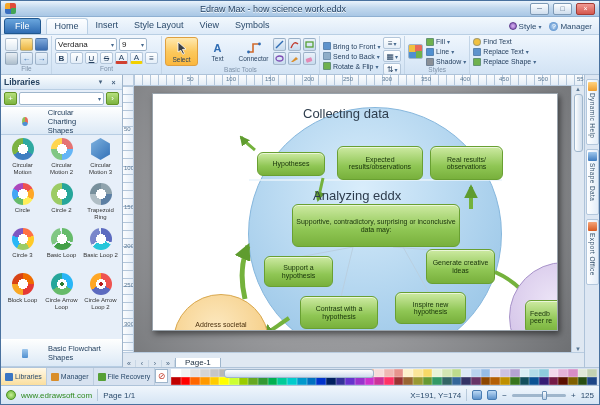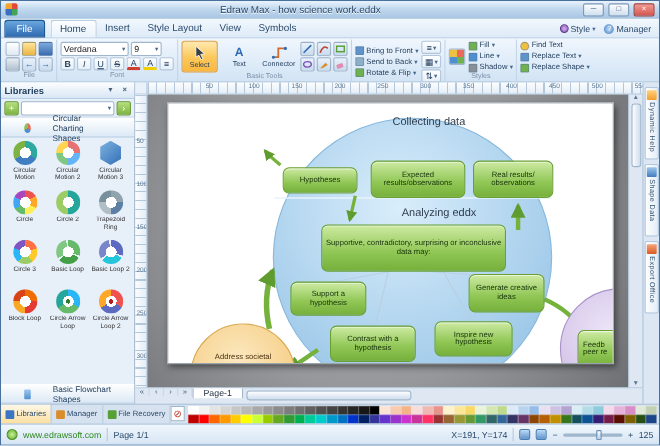--- a/index.html
+++ b/index.html
@@ -59,21 +59,21 @@
   .main{flex:1;display:flex;min-height:0}
   
   .lp{width:122px;background:#e7eff9;border-right:1px solid #9fb4ca;display:flex;flex-direction:column}
   .lp-head{height:15px;display:flex;align-items:center;gap:2px;padding:0 3px;background:linear-gradient(#fbfdfe,#d9e7f5);
            border-bottom:1px solid #b9cfe4;font-size:8.5px;font-weight:bold;color:#24415f}
   .lp-head .sp{flex:1}
   .hbtn{font-size:7px;color:#44607e;width:11px;text-align:center}
   .lp-tools{height:17px;display:flex;align-items:center;gap:2px;padding:0 3px;border-bottom:1px solid #c6d6e7}
   .gbtn{width:13px;height:13px;border-radius:2px;background:linear-gradient(#b6e07e,#7cb33f);border:1px solid #639327;
         color:#fff;font-size:8px;display:flex;align-items:center;justify-content:center}
-  .secbar{height:18px;display:flex;align-items:center;gap:20px;padding:0 21px;font-size:7.5px;color:#24415f;
+  .secbar{height:28px;display:flex;align-items:center;gap:20px;padding:0 21px;font-size:7.5px;color:#24415f;
           background:linear-gradient(#fdfefe,#dce9f6);border-top:1px solid #fff;border-bottom:1px solid #b7cde3}
   .secic{width:9px;height:9px;border-radius:50%;background:conic-gradient(#e96a5a 0 33%,#4f8fd0 0 66%,#8fc05a 0)}
   .secic2{width:9px;height:9px;border-radius:1px;background:linear-gradient(#9fc7ec,#4f8fd0)}
   .shape-grid{display:grid;grid-template-columns:repeat(3,1fr);padding:3px 2px 0;row-gap:3px}
   .shape-cell{display:flex;flex-direction:column;align-items:center;height:42px}
   .shape-ic{width:22px;height:22px;border-radius:50%}
   .shape-lab{font-size:6px;color:#333;text-align:center;line-height:6.5px;margin-top:2px;width:39px;height:13px;overflow:hidden}
   .hex{border-radius:0!important;clip-path:polygon(50% 0,93% 25%,93% 75%,50% 100%,7% 75%,7% 25%)}
   .lp .fill{flex:1}
 
@@ -90,38 +90,38 @@
   .hrul span,.vrul span{position:absolute;font-size:6px;color:#5a7894}
   .canvasrow{flex:1;display:flex;min-height:0}
   .vrul{width:11px;position:relative;background-image:repeating-linear-gradient(180deg,#b3c6da 0 1px,transparent 1px 8px),linear-gradient(90deg,#fcfdfe,#e4edf7);
         border-right:1px solid #b9cce0;overflow:hidden}
   .canvas{flex:1;position:relative;overflow:hidden;
           background:radial-gradient(circle at 45% 40%,#abadb0 0%,#97989b 55%,#6e7073 100%)}
   .page{position:absolute;left:18px;top:7px;width:406px;height:238px;background:#fff;overflow:hidden;
         box-shadow:2px 3px 6px rgba(0,0,0,.5);border:1px solid #9aa4ad}
   .vscroll{width:13px;background:#dfe8f2;border-left:1px solid #b9cce0;display:flex;flex-direction:column;align-items:center;font-size:6px;color:#5a7894}
   .vthumb{width:9px;height:58px;margin-top:2px;border-radius:3px;background:linear-gradient(90deg,#fdfefe,#cfdded);border:1px solid #9fb6cc}
-  .hsrow{height:15px;display:flex;align-items:flex-start;background:#dfe8f2;border-top:1px solid #b9cce0;font-size:7px;color:#44607e}
+  .hsrow{height:15px;display:flex;align-items:flex-end;background:#dfe8f2;border-top:1px solid #b9cce0;font-size:7px;color:#44607e}
   .nav{width:13px;display:flex;align-items:center;justify-content:center;border-right:1px solid #c8d6e5}
   .pagetab{padding:0 9px;background:#fff;border-right:1px solid #9fb6cc;border-left:1px solid #9fb6cc;font-size:8px;color:#234;display:flex;align-items:center}
   .htrack{flex:1;position:relative}
   .hthumb{position:absolute;left:3px;top:2px;width:150px;height:9px;border-radius:3px;background:linear-gradient(#fdfefe,#cfdded);border:1px solid #9fb6cc}
 
   
   .rd{width:15px;background:#dde7f3;border-left:1px solid #aec3d9;display:flex;flex-direction:column;align-items:center;padding-top:4px;gap:4px}
   .rdtab{width:13px;height:66px;background:linear-gradient(90deg,#fdfeff,#e3edf8);border:1px solid #b2c7dd;border-radius:2px;
          display:flex;flex-direction:column;align-items:center;padding-top:2px;gap:2px}
   .rdic{width:9px;height:9px;border-radius:1px}
   .ric-help{background:linear-gradient(#ffd27f,#ef9d2e)}
   .ric-data{background:linear-gradient(#9fc7ec,#3f7cc0)}
   .ric-office{background:linear-gradient(#f4a479,#d85a22)}
   .rdlab{writing-mode:vertical-rl;font-size:6.5px;color:#33506b;letter-spacing:.4px}
 
   
-  .dlabel{position:absolute;font-size:10px;color:#2e3d4d;text-align:right}
+  .dlabel{position:absolute;font-size:13px;color:#2e3d4d;text-align:left}
   .node{position:absolute;display:flex;align-items:center;justify-content:center;text-align:center;
         font-size:7px;line-height:7.5px;color:#17320a;padding:1px 2px;border-radius:6px;overflow-wrap:anywhere;
         background:linear-gradient(#cdeaa2,#8fc654 60%,#78b03c);border:1px solid #69a032;box-shadow:inset 0 1px 0 rgba(255,255,255,.6)}
   .bigcircle{position:absolute;left:95px;top:13px;width:254px;height:254px;border-radius:50%;
              background:radial-gradient(circle at 45% 32%,#d9edfb,#a8cfec 62%,#8cbce1);border:1px solid #86b7dd}
   .ocircle{position:absolute;left:20px;top:200px;width:96px;height:96px;border-radius:50%;
            background:radial-gradient(circle at 45% 35%,#fce8bf,#f3c470);border:1px solid #d9a84e;
            display:flex;justify-content:center;font-size:7px;line-height:7.5px;color:#4a3witzer0e;color:#4a300e;text-align:center;padding-top:26px}
   .pcircle{position:absolute;left:356px;top:168px;width:110px;height:110px;border-radius:50%;
            background:radial-gradient(circle at 40% 35%,#ece4f7,#c4aede);border:1px solid #a792c9}

